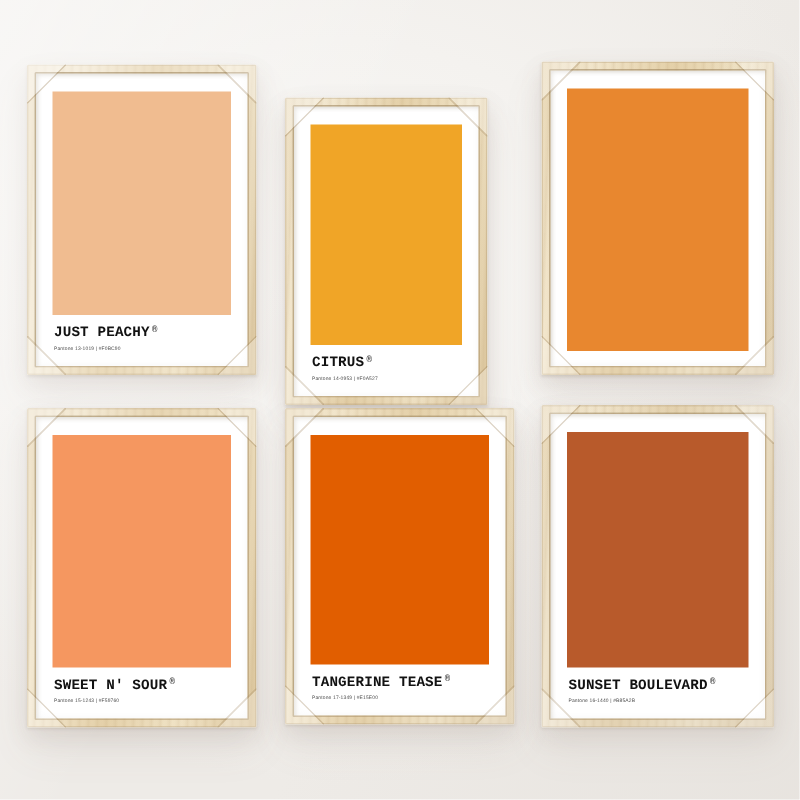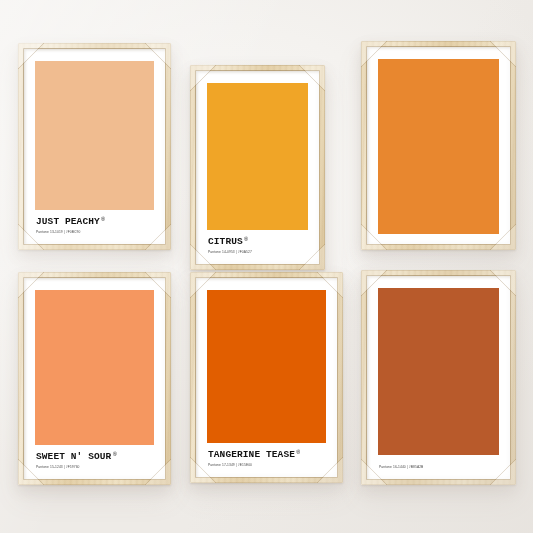--- a/index.html
+++ b/index.html
@@ -227,18 +227,22 @@
   </div>
 
   <div class="frame" id="frame-6">
     <span class="mitre tl"></span>
     <span class="mitre tr"></span>
     <span class="mitre bl"></span>
     <span class="mitre br"></span>
     <div class="mat">
       <div class="swatch" style="background-color: rgb(184, 90, 43);"></div>
       <div class="caption">
+        <div class="title">
+          <span>SUNSET BOULEVARD</span>
+          <span class="reg">®</span>
+        </div>
         <div class="subtitle">Pantone 16-1440 | #B85A2B</div>
       </div>
     </div>
   </div>
 
 </div>
 
 </body></html>

